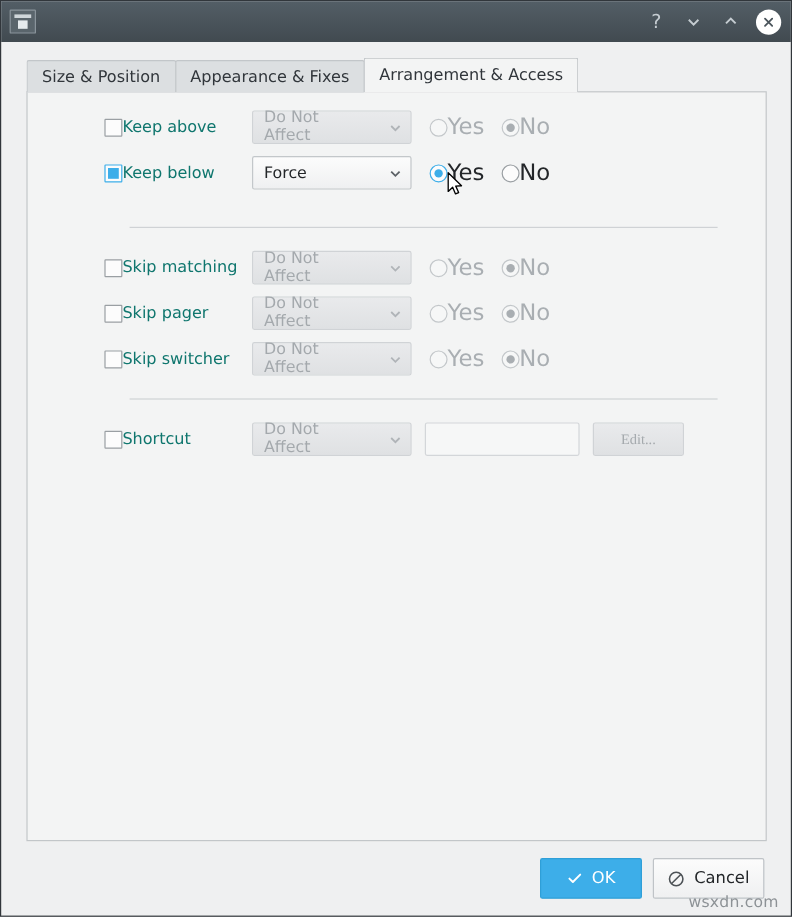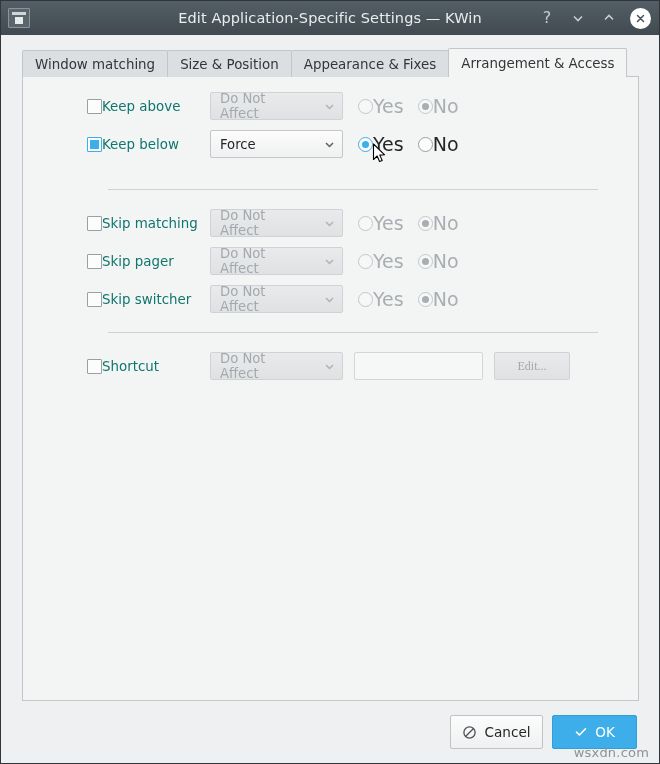--- a/index.html
+++ b/index.html
@@ -338,21 +338,20 @@
     z-index: 50;
   }
 </style>
 </head>
 <body>
 
 <div class="window">
 
   <div class="titlebar">
     <div class="title-icon"></div>
-    <div class="title-text">Edit Application-Specific Settings — KWin</div>
     <div class="title-buttons">
       <div class="tb-btn">?</div>
       <div class="tb-btn">
         <svg width="14" height="14" viewBox="0 0 14 14">
             <path d="M3 5.5 L7 9.5 L11 5.5" fill="none" stroke="#c5ccd1" stroke-width="1.6"></path>
           </svg>
       </div>
       <div class="tb-btn">
         <svg width="14" height="14" viewBox="0 0 14 14">
             <path d="M3 8.5 L7 4.5 L11 8.5" fill="none" stroke="#c5ccd1" stroke-width="1.6"></path>
@@ -360,21 +359,20 @@
       </div>
       <div class="tb-close">
         <svg width="13" height="13" viewBox="0 0 13 13">
             <path d="M3.5 3.5 L9.5 9.5 M9.5 3.5 L3.5 9.5" stroke="#4a545b" stroke-width="1.5" stroke-linecap="round"></path>
           </svg>
       </div>
     </div>
   </div>
 
   <div class="tabbar">
-    <div class="tab">Window matching</div>
     <div class="tab">Size &amp; Position</div>
     <div class="tab">Appearance &amp; Fixes</div>
     <div class="tab active">Arrangement &amp; Access</div>
   </div>
 
   <div class="panel">
     <div class="rows">
 
       <div class="row">
         <div class="cb-cell">
@@ -523,37 +521,37 @@
           </span>
         </div>
         <input class="shortcut-field" type="text" style="font-size: 13px; padding: 0px 6px; color: rgb(35, 38, 41);" value="">
         <div class="edit-btn">Edit...</div>
       </div>
 
     </div>
   </div>
 
   <div class="buttons">
+    <div class="btn btn-ok">
+      <span>
+        <svg width="14" height="14" viewBox="0 0 14 14">
+            <path d="M2.5 7.2 L5.4 10 L11.5 3.8" fill="none" stroke="#ffffff" stroke-width="1.6" stroke-linecap="round" stroke-linejoin="round"></path>
+          </svg>
+      </span>
+      <span>OK</span>
+    </div>
     <div class="btn btn-cancel">
       <span>
         <svg width="15" height="15" viewBox="0 0 15 15">
             <circle cx="7.5" cy="7.5" r="5.6" fill="none" stroke="#4d5256" stroke-width="1.3"></circle>
             <line x1="3.5" y1="11.5" x2="11.5" y2="3.5" stroke="#4d5256" stroke-width="1.3"></line>
           </svg>
       </span>
       <span>Cancel</span>
     </div>
-    <div class="btn btn-ok">
-      <span>
-        <svg width="14" height="14" viewBox="0 0 14 14">
-            <path d="M2.5 7.2 L5.4 10 L11.5 3.8" fill="none" stroke="#ffffff" stroke-width="1.6" stroke-linecap="round" stroke-linejoin="round"></path>
-          </svg>
-      </span>
-      <span>OK</span>
-    </div>
   </div>
 
   <div class="watermark">wsxdn.com</div>
 
   <div class="cursor">
     <svg width="16" height="22" viewBox="0 0 16 22">
       <path d="M1.5 1 L1.5 16.5 L5.2 13 L7.6 18.6 L10.2 17.5 L7.8 12.1 L12.6 11.8 Z" fill="#ffffff" stroke="#000000" stroke-width="1.1" stroke-linejoin="round"></path>
     </svg>
   </div>
 

